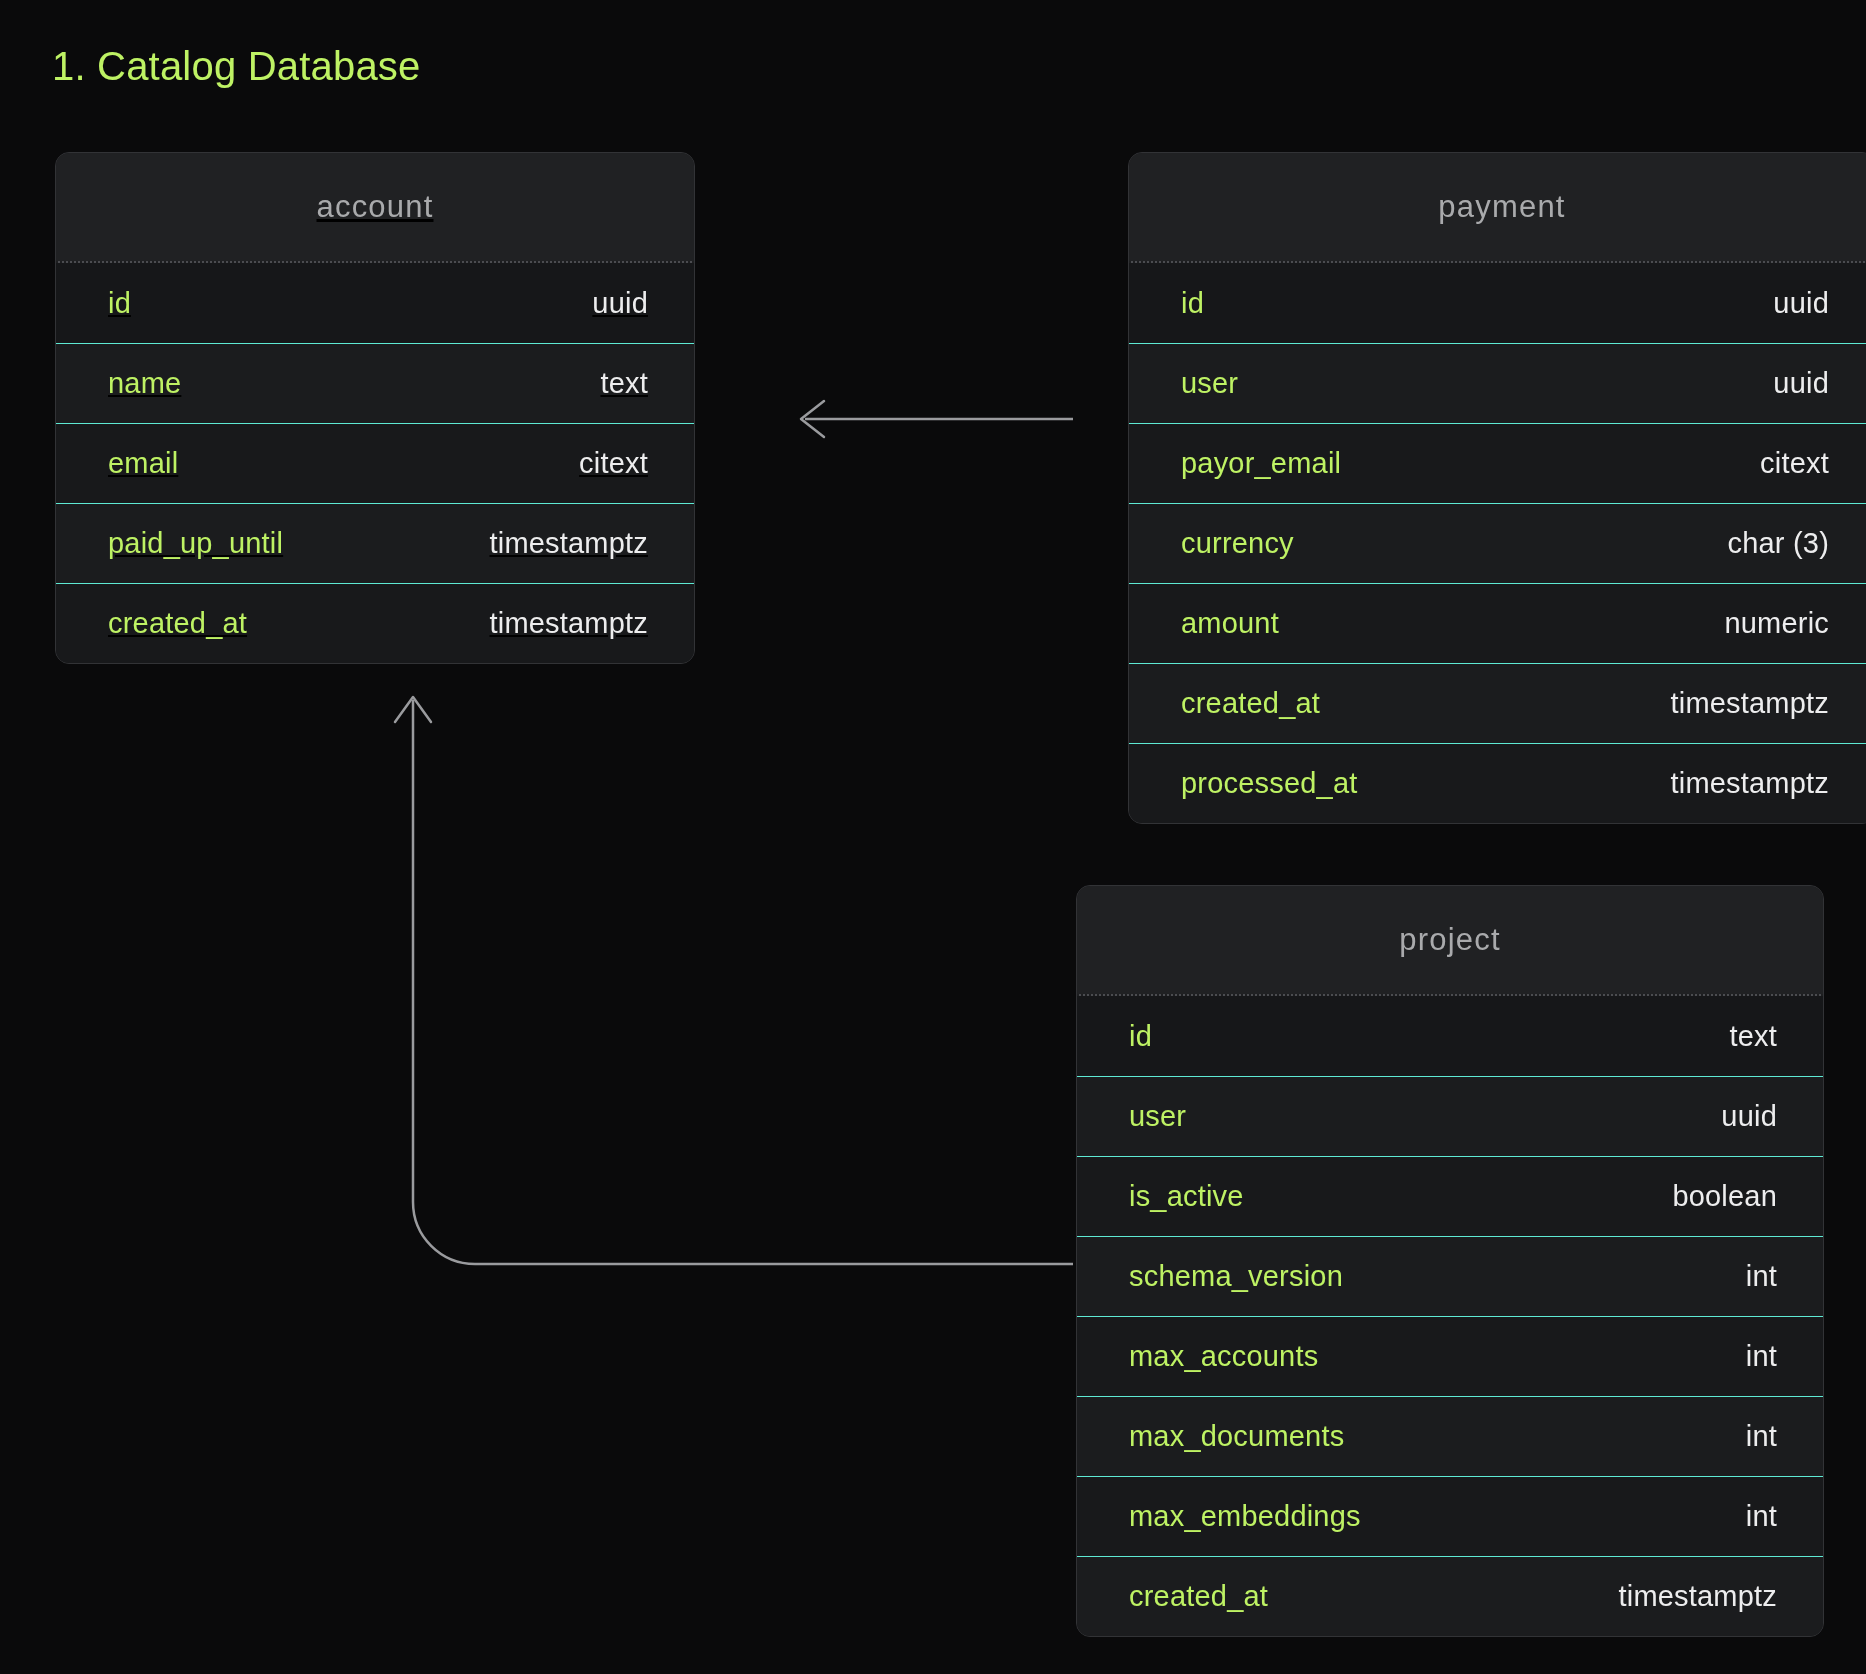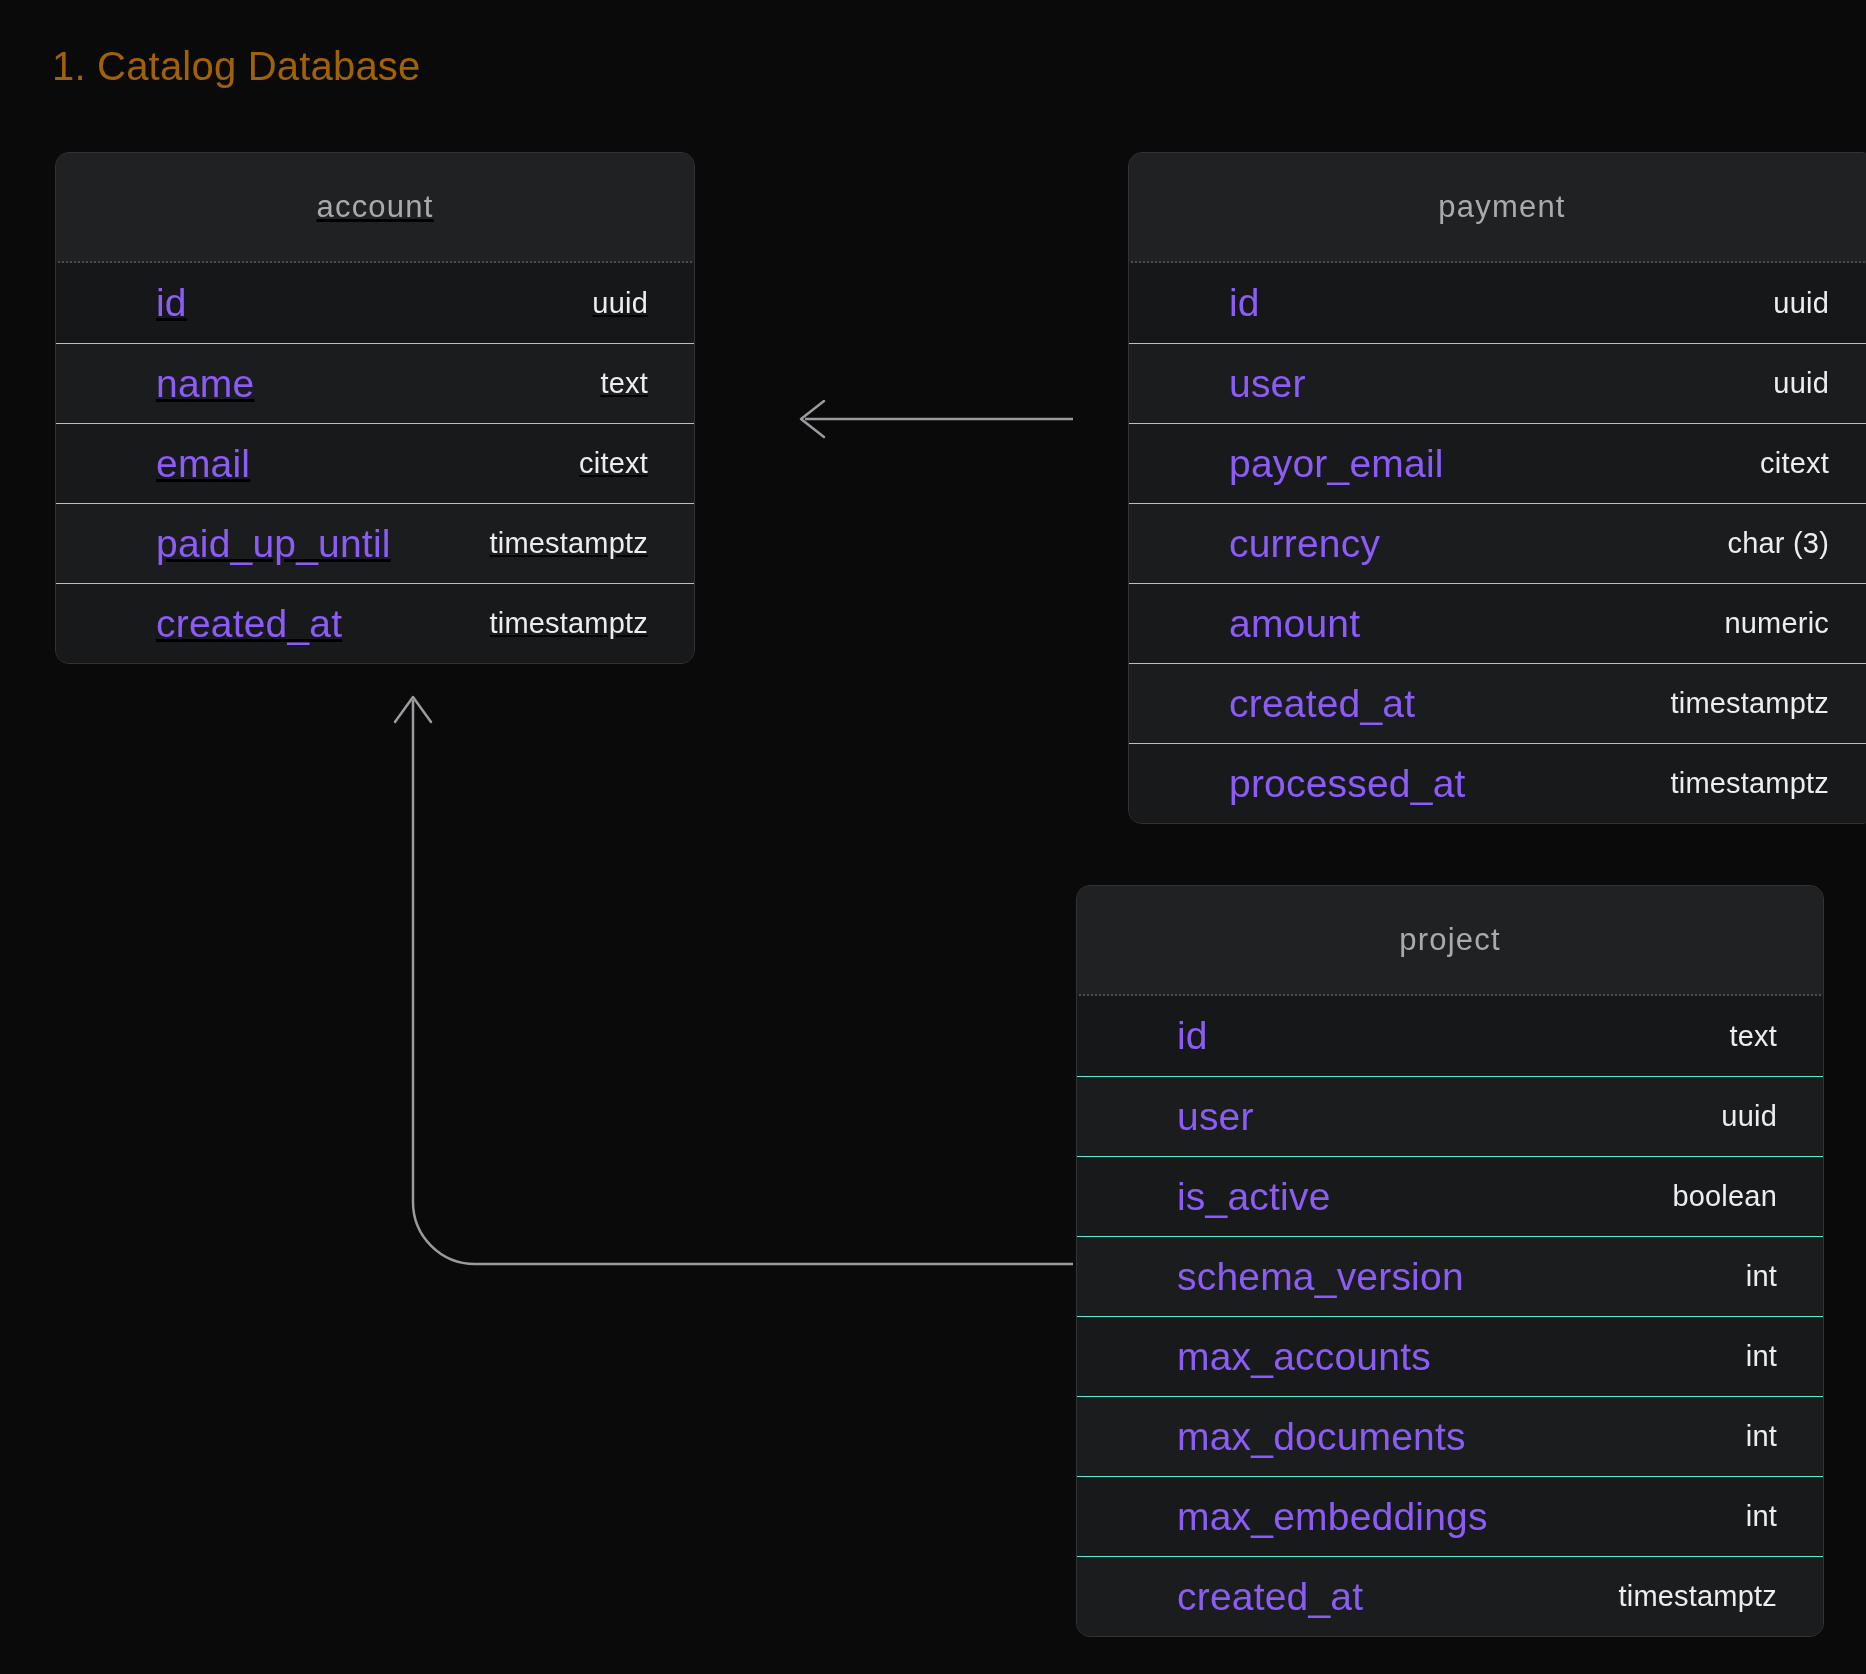--- a/index.html
+++ b/index.html
@@ -15,21 +15,21 @@
     font-family: "Liberation Sans", sans-serif;
     -webkit-font-smoothing: antialiased;
   }
 
   #page-title {
     position: absolute;
     left: 52px;
     top: 44px;
     font-size: 40px;
     font-weight: 500;
-    color: #a16207;
+    color: #bef264;
     letter-spacing: 0.2px;
     white-space: nowrap;
   }
 
   
   .er-table {
     position: absolute;
     box-sizing: border-box;
     background: #1d1e20;
     border: 1px solid #323336;
@@ -65,25 +65,24 @@
     background: #18191b;
   }
   .er-row:first-child {
     border-top: none;
     background: #161719;
   }
   .er-row:nth-child(even) {
     background: #1b1c1e;
   }
   .er-col-name {
-    font-size: 39px;
-    color: #8b5cf6;
+    font-size: 29px;
+    color: #bef264;
     letter-spacing: 0.2px;
     white-space: nowrap;
-    margin-left: 48px;
   }
   .er-col-type {
     font-size: 29px;
     color: #ededee;
     letter-spacing: 0.2px;
     white-space: nowrap;
   }
 
   
   #table-account { left: 55px;   top: 152px;  width: 640px; text-decoration: underline; }

